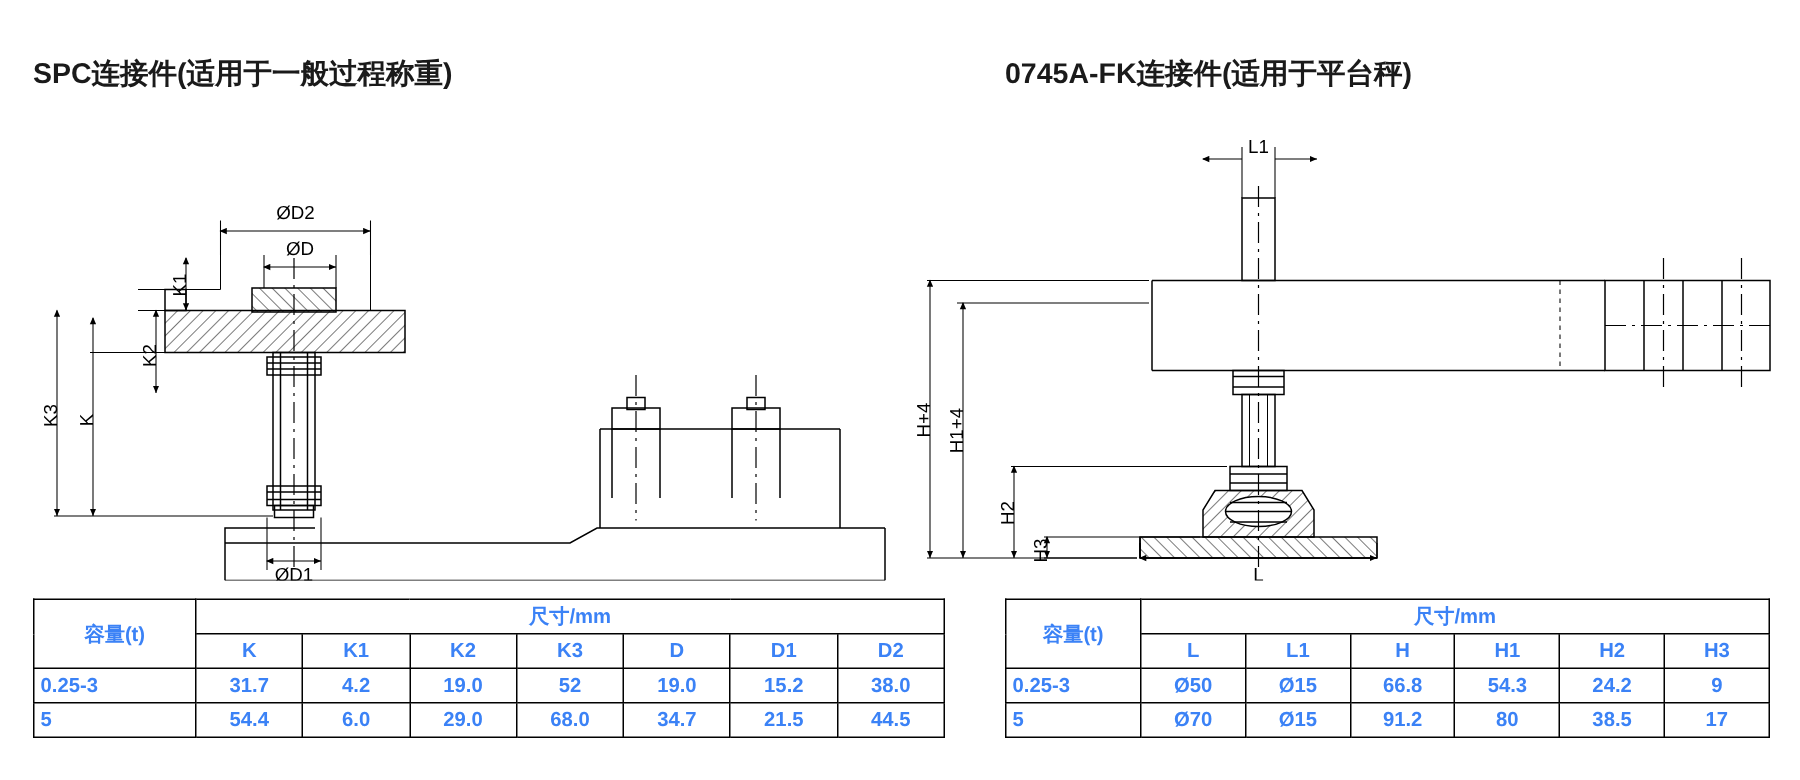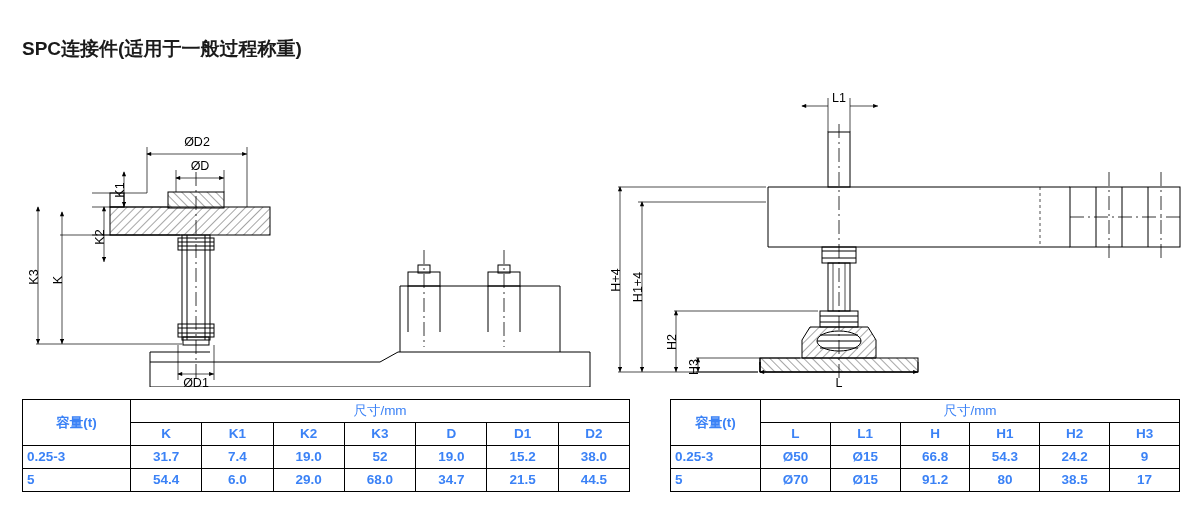--- a/index.html
+++ b/index.html
@@ -56,21 +56,21 @@
     height:22px;
     padding:0 2px;
     font-weight:bold;
     line-height:22px;
   }
   th.cap{
     font-weight:bold;
     font-size:13.5px;
   }
   th.dim{
-    font-weight:normal;
+    font-weight:bold;
   }
   th.sub{
     font-weight:bold;
   }
   td.capcell{
     text-align:left;
     padding-left:4px;
   }
   .cap-col-l{width:108px;}
   .cap-col-r{width:90px;}
@@ -212,21 +212,21 @@
         <th class="sub">K1</th>
         <th class="sub">K2</th>
         <th class="sub">K3</th>
         <th class="sub">D</th>
         <th class="sub">D1</th>
         <th class="sub">D2</th>
       </tr>
       <tr>
         <td class="capcell">0.25-3</td>
         <td>31.7</td>
-        <td>7.4</td>
+        <td>4.2</td>
         <td>19.0</td>
         <td>52</td>
         <td>19.0</td>
         <td>15.2</td>
         <td>38.0</td>
       </tr>
       <tr>
         <td class="capcell">5</td>
         <td>54.4</td>
         <td>6.0</td>
@@ -236,20 +236,23 @@
         <td>21.5</td>
         <td>44.5</td>
       </tr>
     </tbody>
       </table>
   </div>
 </div>
 
 <div class="panel panel-right">
 
+  <div class="title">
+    <span>0745A-FK连接件</span><span class="sub">(适用于平台秤)</span>
+  </div>
 
   <div class="drawing">
     <svg width="600" height="325" viewBox="0 0 600 325" xmlns="http://www.w3.org/2000/svg">
       <defs>
         <pattern id="hatchC" width="6" height="6" patternTransform="rotate(45)" patternUnits="userSpaceOnUse">
           <line x1="0" y1="0" x2="0" y2="6" stroke="#000" stroke-width="0.7"></line>
         </pattern>
         <pattern id="hatchD" width="6" height="6" patternTransform="rotate(-45)" patternUnits="userSpaceOnUse">
           <line x1="0" y1="0" x2="0" y2="6" stroke="#000" stroke-width="0.7"></line>
         </pattern>

